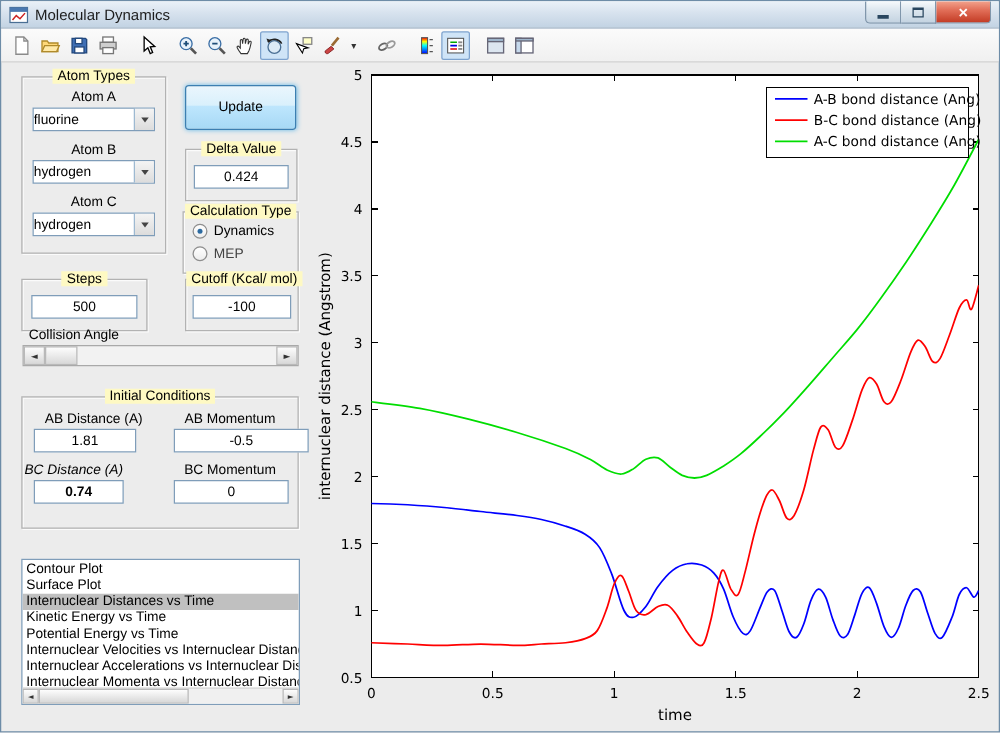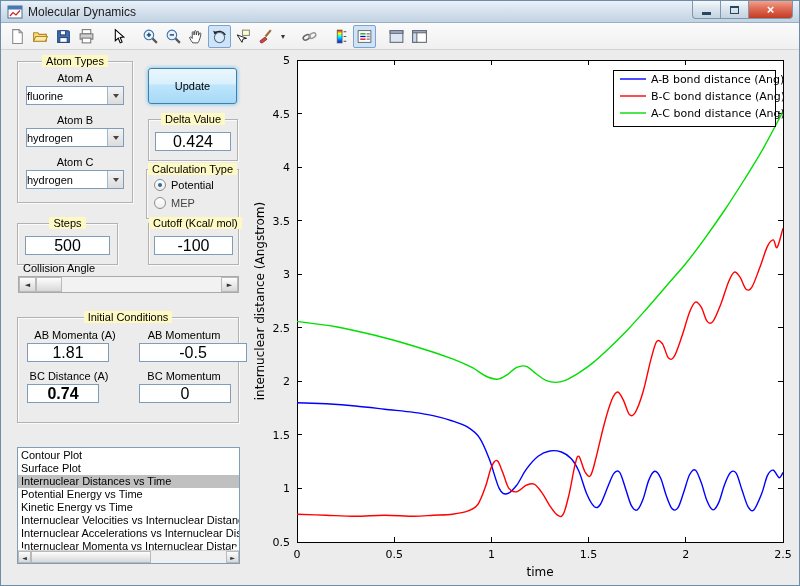--- a/index.html
+++ b/index.html
@@ -31,21 +31,21 @@
   .tbtn svg{width:17px;height:17px;}
   .tbtn.active{background:#cfe4f7;border:1px solid #7da2ce;}
   .tbtn.dd{width:12px;}
   .tbtn.dd span{font-size:8px;color:#333;font-family:"DejaVu Sans",sans-serif;}
   .tsep{width:9px;height:23px;}
   .panel{position:absolute;border:1px solid #b2b2b2;box-shadow:inset 1px 1px 0 #fbfbfb,1px 1px 0 #fbfbfb;}
   .panel-title{position:absolute;top:-7px;left:0;right:0;text-align:center;pointer-events:none;}
   .panel-title span{background:#fef9c3;padding:0 4px;white-space:nowrap;}
   .lbl{position:absolute;white-space:nowrap;}
   .edit{position:absolute;height:19px;border:1px solid #7f9db9;background:#fff;text-align:center;
-    font-family:"Liberation Sans","DejaVu Sans",sans-serif;font-size:16px;color:#000;}
+    font-family:"Liberation Sans","DejaVu Sans",sans-serif;font-size:11px;color:#000;}
   .combo{position:absolute;height:19px;border:1px solid #7f9db9;background:#fff;display:flex;align-items:center;}
   .combo-text{flex:1;padding-left:0;overflow:hidden;white-space:nowrap;}
   .combo-btn{width:16px;height:100%;border-left:1px solid #9db9d1;background:linear-gradient(#f4f4f4,#dcdcdc);
     display:flex;align-items:center;justify-content:center;}
   .combo-arrow{width:0;height:0;border-left:3.5px solid transparent;border-right:3.5px solid transparent;border-top:4px solid #444;}
   .btn-update{position:absolute;left:147px;top:67px;width:89px;height:36px;border:1px solid #3c7fb1;border-radius:3px;
     background:linear-gradient(#eaf6fd,#d9f0fc 45%,#bee6fd 46%,#a7d9f5);
     box-shadow:0 0 4px #62b8e8;display:flex;align-items:center;justify-content:center;font-size:11px;}
   .radio-row{position:absolute;display:flex;align-items:center;gap:5px;}
   .radio{width:12px;height:12px;border-radius:50%;border:1px solid #8e8e8e;background:linear-gradient(#fff,#ededed);position:relative;flex:0 0 auto;}
@@ -54,21 +54,21 @@
 
   
   .slider{position:absolute;left:17px;top:275px;width:221px;height:17px;border:1px solid #a9a9a9;background:#f2f2f2;display:flex;}
   .sl-arrow{width:17px;height:100%;background:linear-gradient(#fdfdfd,#d8d8d8);border:1px solid #b9b9b9;
     display:flex;align-items:center;justify-content:center;font-size:7px;color:#333;font-family:"DejaVu Sans",sans-serif;flex:0 0 auto;}
   .sl-thumb{width:26px;height:100%;background:linear-gradient(#fdfdfd,#d8d8d8);border:1px solid #b9b9b9;flex:0 0 auto;}
   .sl-track{flex:1;}
 
   
   .listbox{position:absolute;left:16px;top:446px;width:223px;height:117px;border:1px solid #7f9db9;background:#fff;overflow:hidden;}
-  .lb-items{position:absolute;left:0;right:0;top:1px;bottom:13px;overflow:hidden;border-radius:10px;}
+  .lb-items{position:absolute;left:0;right:0;top:1px;bottom:13px;overflow:hidden;}
   .lb-item{height:13px;line-height:13px;padding-left:3px;white-space:nowrap;overflow:hidden;}
   .lb-item.selected{background:#c0c0c0;}
   .lb-hscroll{position:absolute;left:0;right:0;bottom:0;height:13px;background:#f0f0f0;border-top:1px solid #d5d5d5;display:flex;}
   .lb-hscroll .sl-arrow{width:13px;font-size:6px;}
   .lb-thumb{width:120px;background:linear-gradient(#fdfdfd,#d8d8d8);border:1px solid #b9b9b9;flex:0 0 auto;}
 
   
   #chart{position:absolute;left:245px;top:49px;}
   #chart text{font-family:"DejaVu Sans","Liberation Sans",sans-serif;}
 </style>
@@ -256,21 +256,21 @@
   <div class="panel" style="left:147px;top:118px;width:90px;height:42px;">
     <div class="panel-title"><span>Delta Value</span></div>
   </div>
   <input class="edit" style="left: 154px; top: 131px; width: 76px;" readonly="" value="0.424">
 
   <div class="panel" style="left:145px;top:168px;width:93px;height:50px;">
     <div class="panel-title"><span>Calculation Type</span></div>
   </div>
   <div class="radio-row" style="left:153px;top:178px;">
     <span class="radio checked"></span>
-    <span>Potential</span>
+    <span>Dynamics</span>
   </div>
   <div class="radio-row" style="left:153px;top:196px;">
     <span class="radio dim"></span>
     <span>MEP</span>
   </div>
 
   <div class="panel" style="left:16px;top:222px;width:101px;height:42px;">
     <div class="panel-title"><span>Steps</span></div>
   </div>
   <input class="edit" style="left: 24px; top: 235px; width: 85px;" readonly="" value="500">
@@ -288,36 +288,36 @@
     <span class="sl-thumb"></span>
     <span class="sl-track"></span>
     <span class="sl-arrow">
         <span>►</span>
       </span>
   </div>
 
   <div class="panel" style="left:16px;top:316px;width:222px;height:106px;">
     <div class="panel-title"><span>Initial Conditions</span></div>
   </div>
-  <div class="lbl" style="left:24px;top:328px;width:100px;text-align:center;">AB Momenta (A)</div>
+  <div class="lbl" style="left:24px;top:328px;width:100px;text-align:center;">AB Distance (A)</div>
   <div class="lbl" style="left:134px;top:328px;width:98px;text-align:center;">AB Momentum</div>
   <input class="edit" style="left: 26px; top: 342px; width: 82px;" readonly="" value="1.81">
   <input class="edit" style="left: 138px; top: 342px; width: 108px;" readonly="" value="-0.5">
-  <div class="lbl" style="left:18px;top:369px;width:100px;text-align:center;">BC Distance (A)</div>
+  <div class="lbl" style="left:8px;top:369px;width:100px;text-align:center;font-style:italic;">BC Distance (A)</div>
   <div class="lbl" style="left:134px;top:369px;width:98px;text-align:center;">BC Momentum</div>
   <input class="edit" style="left: 26px; top: 383px; width: 72px; font-weight: bold;" readonly="" value="0.74">
   <input class="edit" style="left: 138px; top: 383px; width: 92px;" readonly="" value="0">
 
   <div class="listbox">
     <div class="lb-items" id="lb-items">
         <div class="lb-item">Contour Plot</div>
         <div class="lb-item">Surface Plot</div>
         <div class="lb-item selected">Internuclear Distances vs Time</div>
+        <div class="lb-item">Kinetic Energy vs Time</div>
         <div class="lb-item">Potential Energy vs Time</div>
-        <div class="lb-item">Kinetic Energy vs Time</div>
         <div class="lb-item">Internuclear Velocities vs Internuclear Distance</div>
         <div class="lb-item">Internuclear Accelerations vs Internuclear Distance</div>
         <div class="lb-item">Internuclear Momenta vs Internuclear Distance</div>
       </div>
     <div class="lb-hscroll">
       <span class="sl-arrow">
           <span>◄</span>
         </span>
       <span class="lb-thumb"></span>
       <span class="sl-track"></span>

